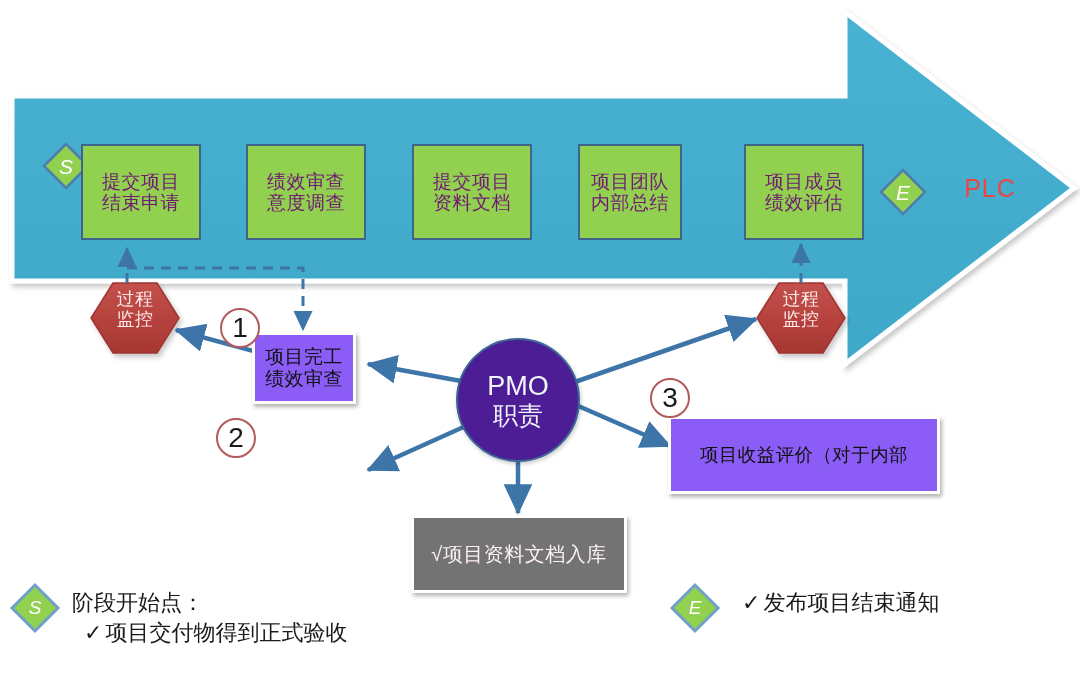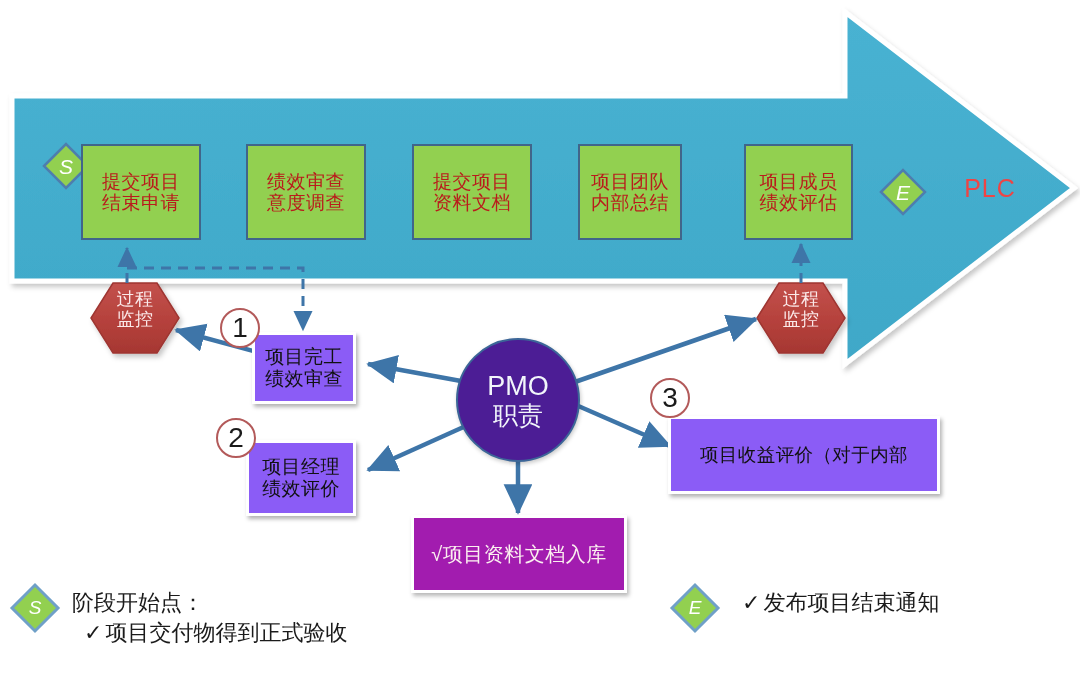--- a/index.html
+++ b/index.html
@@ -30,21 +30,21 @@
     display: flex;
     align-items: center;
     justify-content: center;
     text-align: center;
   }
 
   
   .green-box {
     background: #92D050;
     border: 2px solid #41658A;
-    color: #b91c1c;
+    color: #701a75;
     font-size: 19px;
     line-height: 1.12;
     letter-spacing: 0.5px;
     font-weight: 500;
     z-index: 6;
   }
 
   
   .orange-box {
     background: #8b5cf6;
@@ -57,21 +57,21 @@
     z-index: 6;
   }
   .orange-wide {
     font-size: 18.5px;
     line-height: 1.25;
     padding: 0 8px;
   }
 
   
   .red-box {
-    background: #a21caf;
+    background: #737373;
     border: 3px solid #ffffff;
     box-shadow: 2px 3px 4px rgba(0,0,0,0.28);
     color: #FBEFEF;
     font-size: 20px;
     letter-spacing: 0.5px;
     z-index: 6;
   }
 
   
   .pmo-circle {
@@ -258,21 +258,21 @@
     </div>
   </div>
 
   <div class="node green-box" style="left:578px; top:144px; width:104px; height:96px;">
     <div>
       <div>项目团队</div>
       <div>内部总结</div>
     </div>
   </div>
 
-  <div class="node green-box" style="left:744px; top:144px; width:109px; height:96px;">
+  <div class="node green-box" style="left:744px; top:144px; width:120px; height:96px;">
     <div>
       <div>项目成员</div>
       <div>绩效评估</div>
     </div>
   </div>
 
   <div class="hex-label" style="left:91px; top:287px; width:88px; height:46px;">
     <div>过程</div>
     <div>监控</div>
   </div>
@@ -287,26 +287,20 @@
   </div>
 
   <div class="node orange-box" style="left:252px; top:332px; width:104px; height:72px;">
     <div>
       <div>项目完工</div>
       <div>绩效审查</div>
     </div>
   </div>
   <div class="node num-circle" style="left:220px; top:308px; width:40px; height:40px;">1</div>
 
-  <div class="node orange-box" style="left:246px; top:440px; width:110px; height:76px;">
-    <div>
-      <div>项目经理</div>
-      <div>绩效评价</div>
-    </div>
-  </div>
   <div class="node num-circle" style="left:216px; top:418px; width:40px; height:40px;">2</div>
 
   <div class="node orange-box orange-wide" style="left:668px; top:416px; width:272px; height:78px;">
     <div>
       <div>项目收益评价（对于内部</div>
     </div>
   </div>
   <div class="node num-circle" style="left:650px; top:378px; width:40px; height:40px;">3</div>
 
   <div class="node red-box" style="left:411px; top:515px; width:216px; height:78px;">√项目资料文档入库</div>

